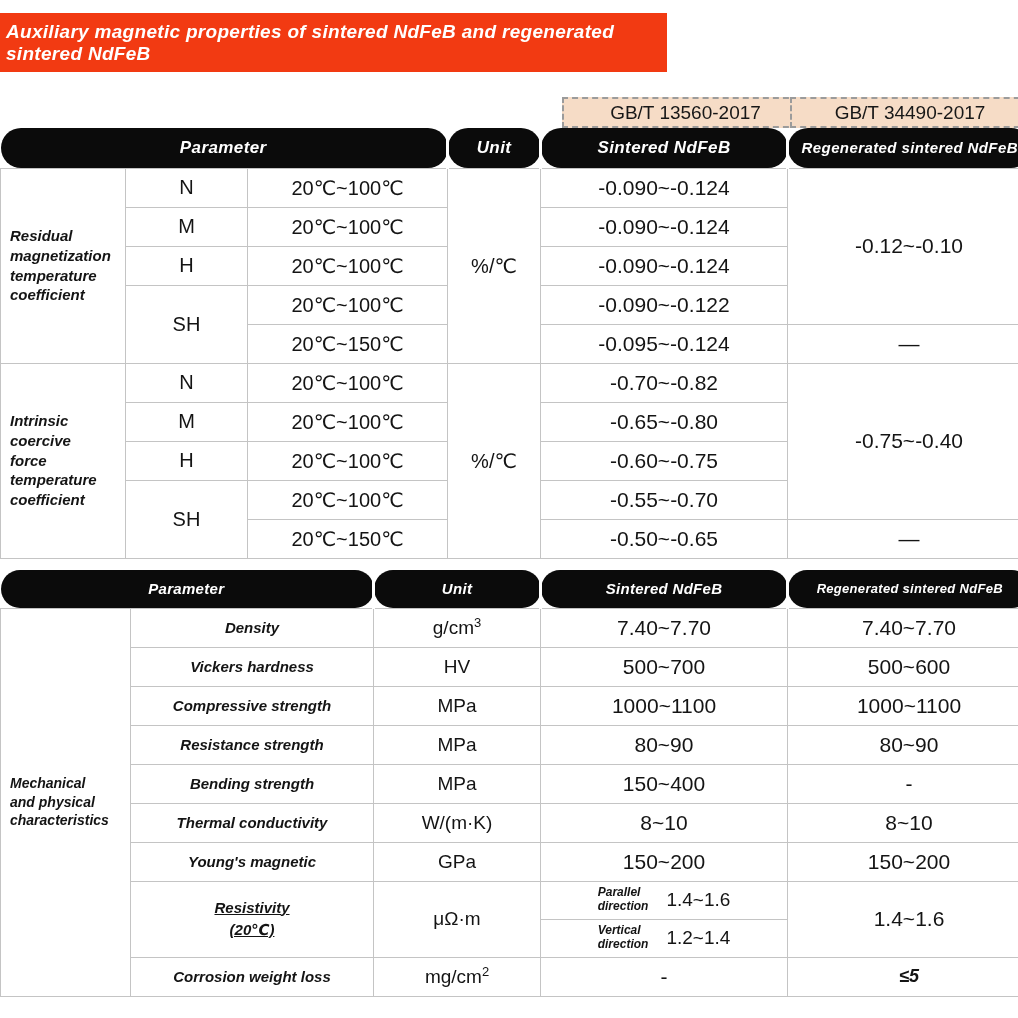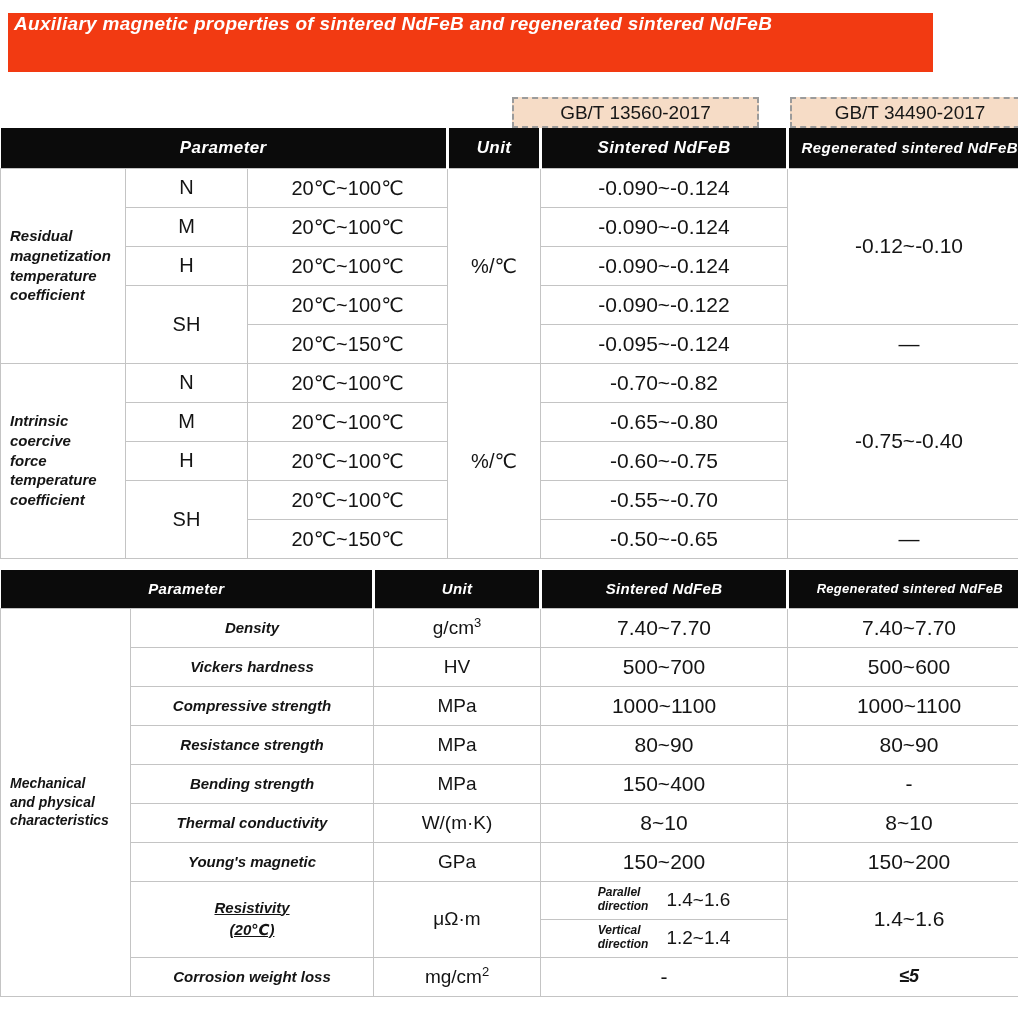--- a/index.html
+++ b/index.html
@@ -2,41 +2,41 @@
 <html><head>
 <meta charset="utf-8">
 <style>
   html,body{margin:0;padding:0;background:#ffffff;}
   .page{
     position:relative;width:1018px;height:1018px;overflow:hidden;background:#ffffff;
     font-family:"Liberation Sans","DejaVu Sans",sans-serif;color:#141414;
   }
   
   .banner{
-    position:absolute;left:8px;top:13px;width:925px;height:59px;background:#f23a12;
-    display:flex;box-sizing:border-box;padding-left:6px;
+    position:absolute;left:0;top:13px;width:667px;height:59px;background:#f23a12;
+    display:flex;align-items:center;box-sizing:border-box;padding-left:6px;
   }
   .banner-title{
     color:#ffffff;font-style:italic;font-weight:bold;font-size:19px;letter-spacing:.3px;
   }
   
   .std{
     position:absolute;top:97px;height:31px;background:#f6dcc6;border:2px dashed #9b9b9b;
     box-sizing:border-box;display:flex;align-items:center;justify-content:center;
     font-size:19px;color:#171717;
   }
-  #std1{left:512px;width:247px;}
+  #std1{left:562px;width:247px;}
   #std2{left:790px;width:240px;}
   
   table{position:absolute;left:0;width:1030px;border-collapse:collapse;table-layout:fixed;}
   #t1{top:128px;}
   #t2{top:570px;}
   th{
     background:#0b0b0b;color:#ffffff;font-style:italic;font-weight:bold;
-    text-align:center;vertical-align:middle;border-left:3px solid #ffffff;padding:0;
+    text-align:center;vertical-align:middle;border-left:3px solid #ffffff;padding:0;border-radius:20px;
   }
   th:first-child{border-left:none;}
   #t1 tr.hdr{height:40px;}
   #t2 tr.hdr{height:38px;}
   #t1 th{font-size:17px;letter-spacing:.4px;}
   #t1 th.small{font-size:15px;}
   #t2 th{font-size:15px;letter-spacing:.3px;}
   #t2 th.small{font-size:13px;}
   td{
     border:1px solid #c4c4c4;text-align:center;vertical-align:middle;

